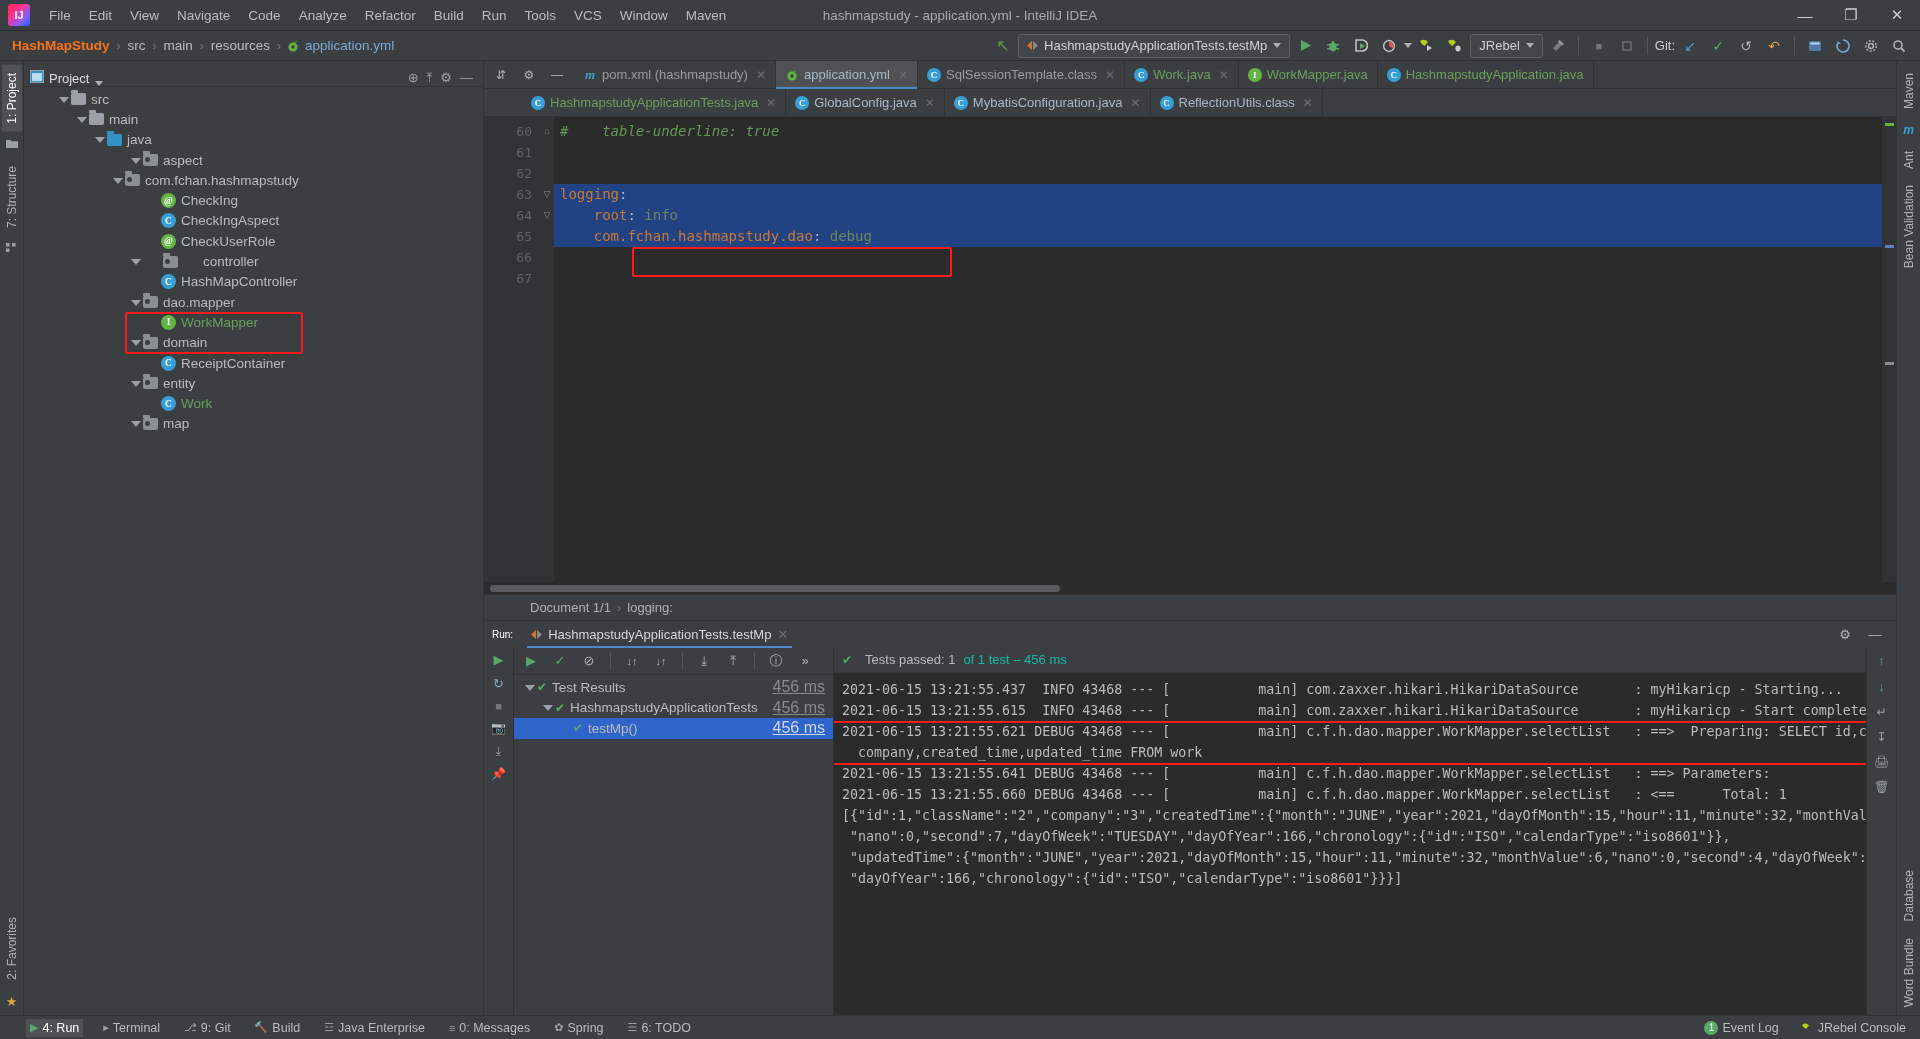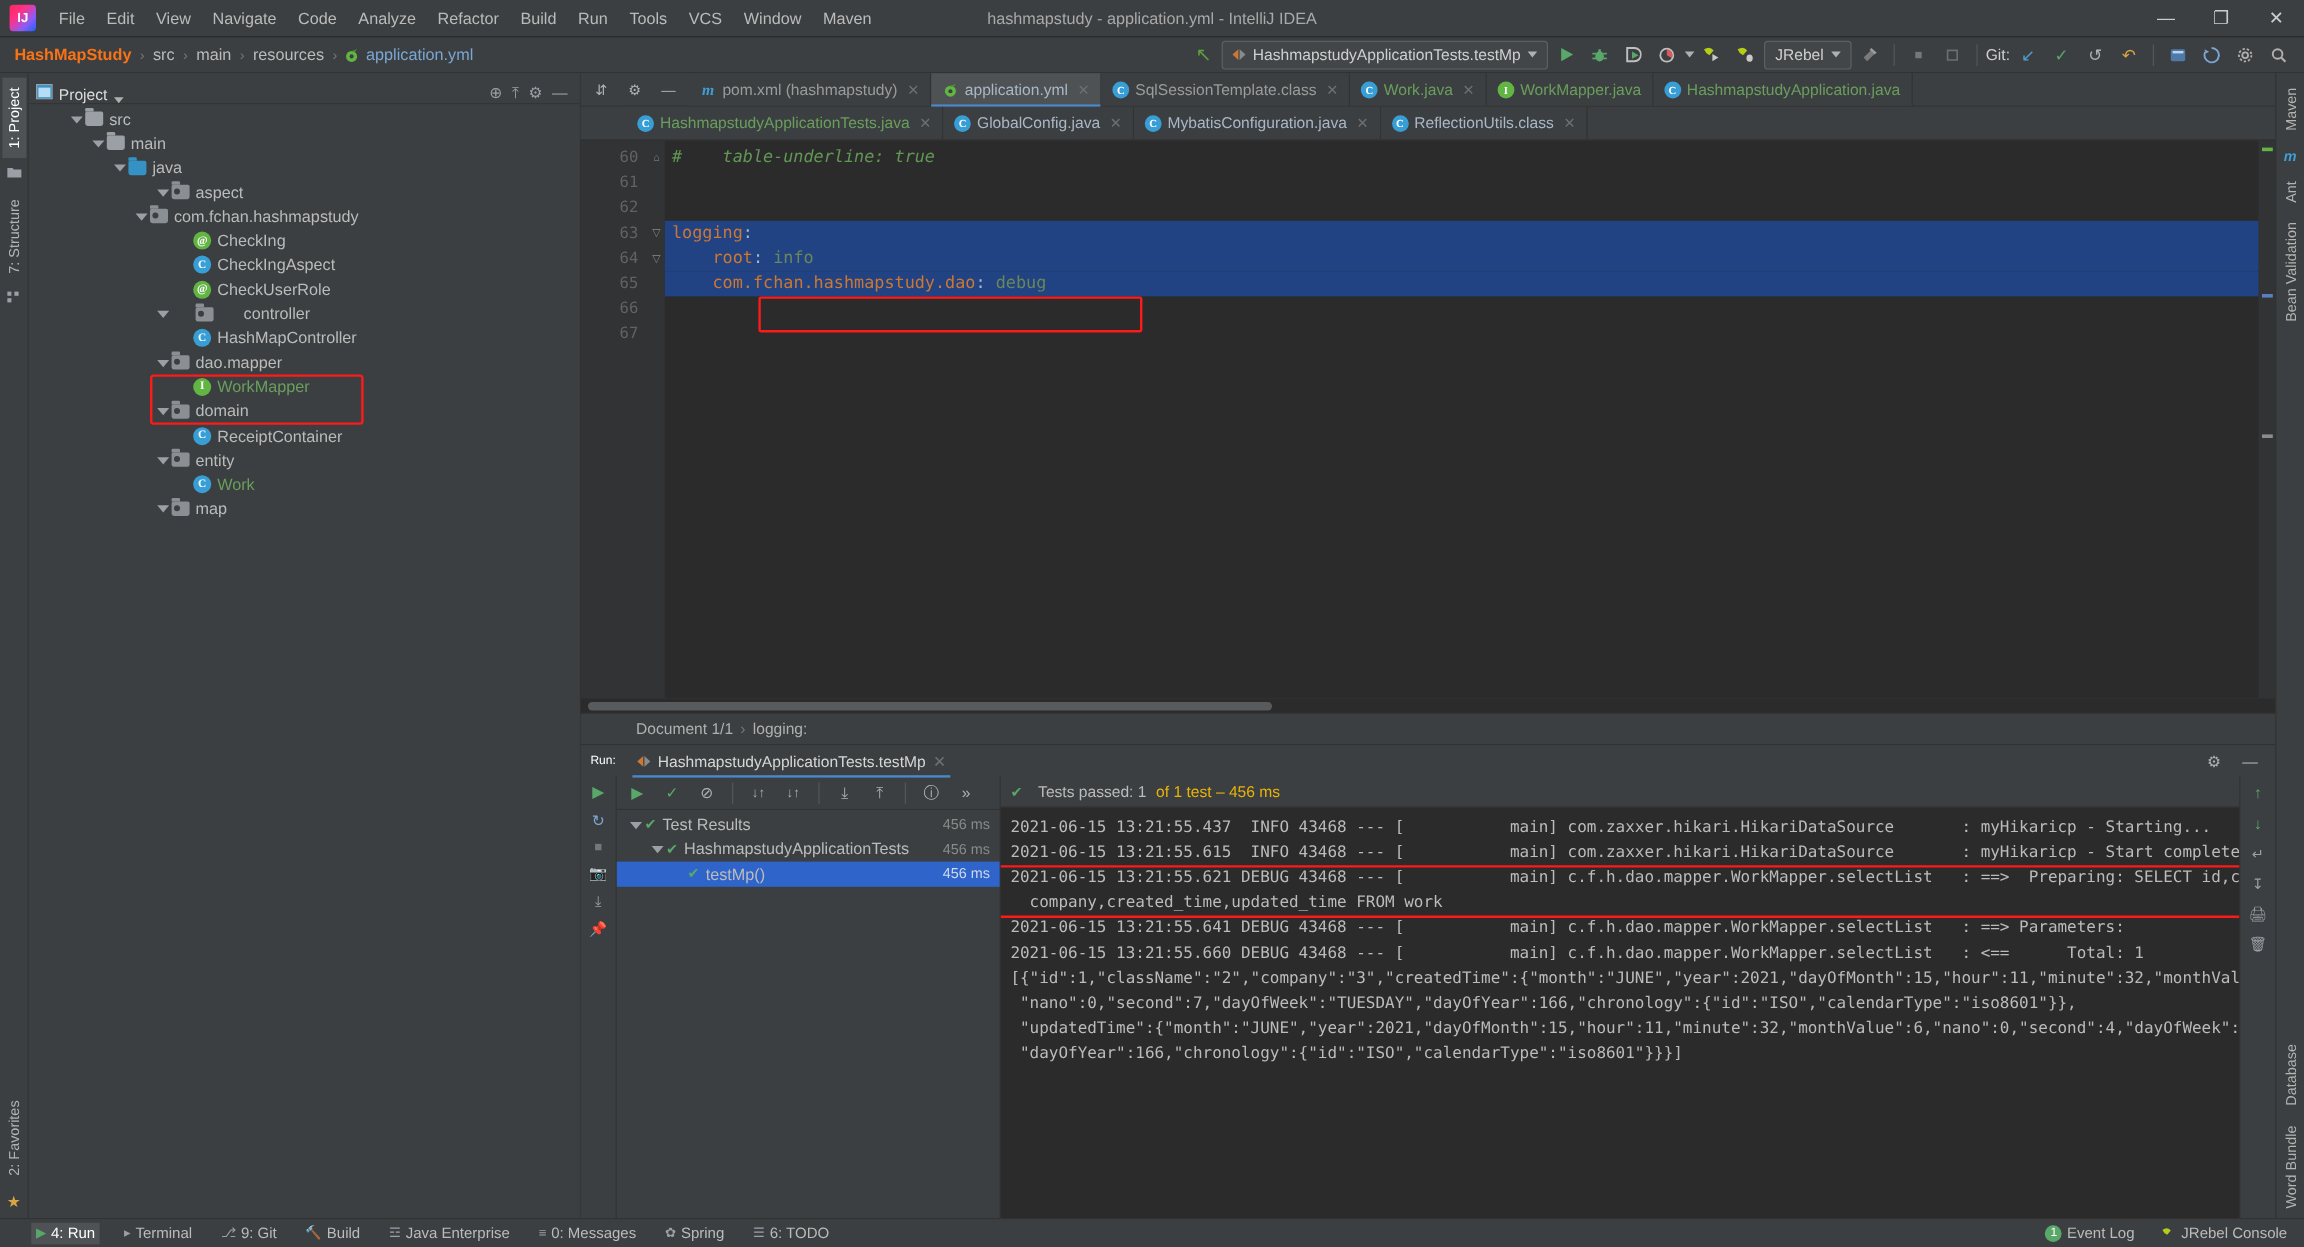--- a/index.html
+++ b/index.html
@@ -191,30 +191,30 @@
     padding-top:5px; gap:9px; border-right:1px solid #323232;
   }
   #run-toolbar2 {
     display:flex; align-items:center; gap:3px; height:28px; padding-left:4px;
     border-bottom:1px solid #323232;
   }
   #tests-col { width:320px; display:flex; flex-direction:column; border-right:1px solid #323232; background:#3c3f41;}
   #tests-tree { flex:1; padding-top:2px; }
   .testrow { display:flex;align-items:center;height:20.5px;font-size:13.5px;padding-left:6px; }
   .testrow.sel { background:#2f65ca; }
-  .testrow .ms { margin-left:auto; padding-right:8px; color:#8a8a8a; font-size:12px;}
+  .testrow .ms { margin-left:auto; padding-right:8px; color:#8a8a8a; font-size:16px;text-decoration:underline;}
   .testrow.sel .ms { color:#cfd8ef; }
   .check { color:#59a869; margin-right:5px; font-size:12px;}
 
   #console-col { flex:1; display:flex; flex-direction:column; min-width:0; }
   #console-status {
     height:26px; display:flex; align-items:center; gap:8px; padding-left:8px;
     font-size:13px; border-bottom:1px solid #323232; background:#3c3f41;
   }
-  #console-status .sub { color:#eab308;text-align:right; }
+  #console-status .sub { color:#14b8a6;text-align:right; }
   #console {
     flex:1; background:#2b2b2b; padding:6px 0 0 8px; overflow:hidden; position:relative;
     font-family:"DejaVu Sans Mono",monospace; font-size:13.3px; color:#bbbbbb; line-height:21px;
   }
   .lline { white-space:pre; }
   #console-hl { position:absolute; border:2.5px solid #ff1a1a; border-radius:2px; pointer-events:none; }
   #console-right {
     width:30px; background:#3c3f41; display:flex; flex-direction:column; align-items:center;
     padding-top:6px; gap:11px; border-left:1px solid #323232;
   }

